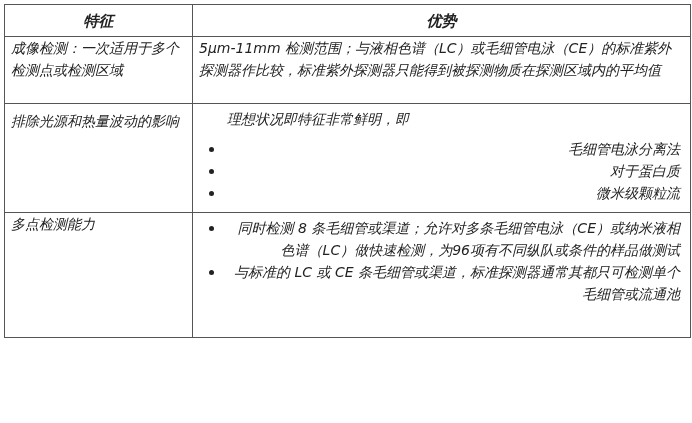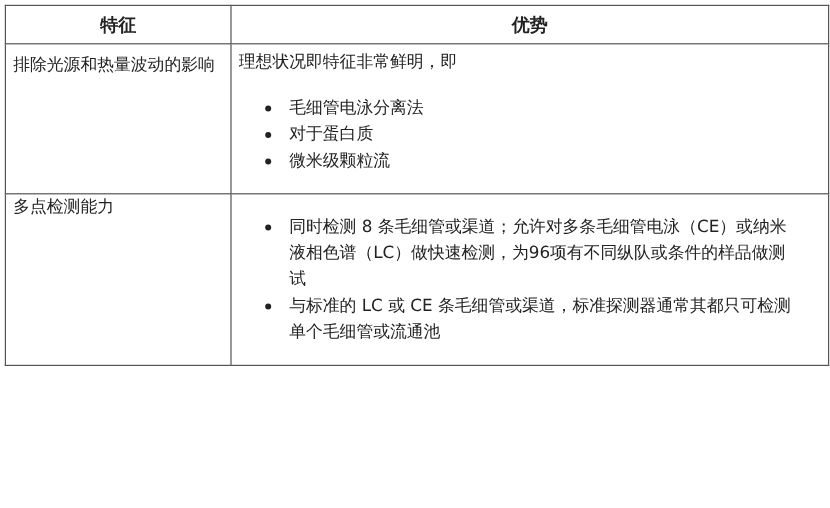--- a/index.html
+++ b/index.html
@@ -9,64 +9,69 @@
     position: absolute; left: 4px; top: 4px;
     width: 686px; border-collapse: collapse;
     table-layout: fixed;
   }
   table.doc td, table.doc th {
     border: 1.5px solid #555;
     vertical-align: top;
     font-size: 14px;
     line-height: 22px;
     padding: 0 6px;
+    font-style: italic;
   }
   table.doc th {
     font-weight: bold;
     text-align: center;
     font-size: 15px;
     height: 31px;
     vertical-align: middle;
     padding: 0;
   }
   col.c1 { width: 188px; }
   col.c2 { width: 498px; }
   td.feat { padding-top: 2px; padding-left: 5px; }
   td.adv { padding-top: 2px; padding-left: 7px; }
   .row-imaging td { height: 66px; }
   .row-signal td { height: 36px; padding-top: 6px; }
   .row-uv td { height: 54px; }
   .row-sens td { height: 102px; }
   .row-multi td { height: 124px; }
-  ul.bullets { list-style: none; margin: 16px; padding: 0; }
+  ul.bullets { list-style: none; margin: 4px; padding: 0; text-align: right; }
   ul.bullets li { position: relative; padding-left: 26px; }
   ul.bullets li::before {
     content: "";
     position: absolute; left: 6px; top: 9px;
     width: 5px; height: 5px; border-radius: 50%; background: #222;
   }
-  .sens-intro { margin-bottom: 8px; margin-top: 4px; }
+  .sens-intro { margin-bottom: 8px; margin-top: 4px; margin-left: 28px; }
   .row-sens td.feat { padding-top: 6px; }
   .row-multi td { padding-top: 4px; }
 </style>
 </head>
 <body>
 
 <table class="doc">
   <colgroup>
       <col class="c1">
       <col class="c2">
     </colgroup>
   <thead>
     <tr>
       <th>特征</th>
       <th>优势</th>
     </tr>
   </thead>
   <tbody>
+    <tr class="row-imaging">
+      <td class="feat">成像检测：一次适用于多个检测点或检测区域</td>
+      <td class="adv">5μm-11mm 检测范围；与液相色谱（LC）或毛细管电泳（CE）的标准紫外探测器作比较，标准紫外探测器只能得到被探测物质在探测区域内的平均值</td>
+    </tr>
     <tr class="row-sens">
       <td class="feat">排除光源和热量波动的影响</td>
       <td class="adv">
         <div class="sens-intro">理想状况即特征非常鲜明，即</div>
         <ul class="bullets">
           <li>毛细管电泳分离法</li>
           <li>对于蛋白质</li>
           <li>微米级颗粒流</li>
         </ul>
       </td>

